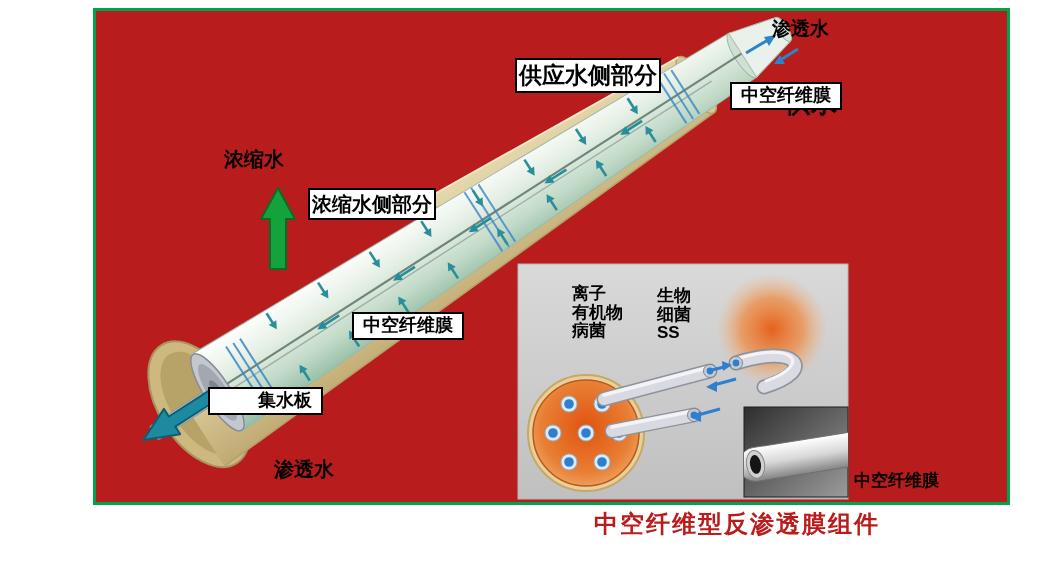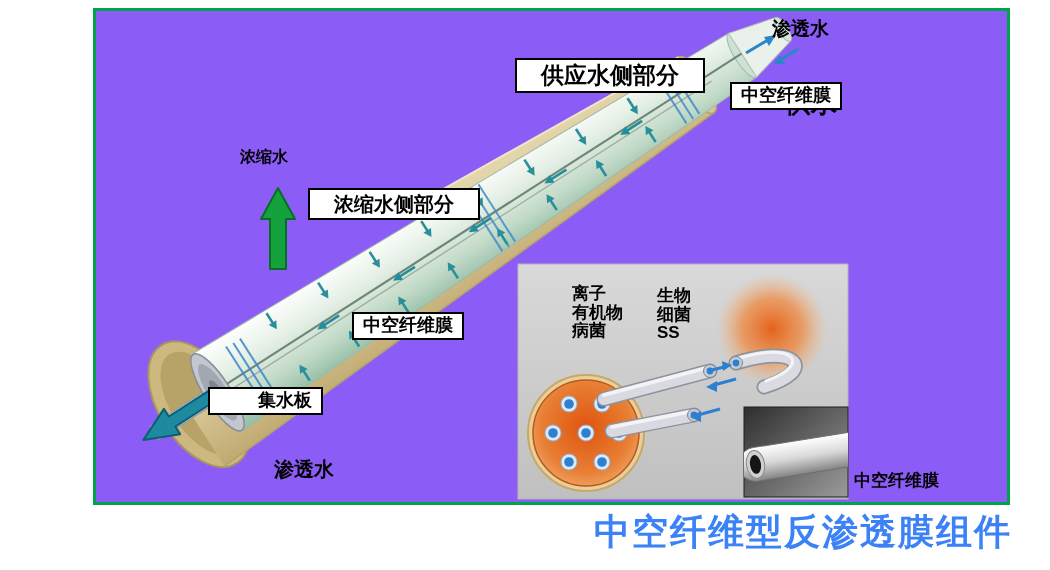--- a/index.html
+++ b/index.html
@@ -1,26 +1,26 @@
 <!DOCTYPE html>
 <html><head>
 <meta charset="utf-8">
 <style>
   html,body { margin:0; padding:0; background:#ffffff; }
   .stage { position:relative; width:1050px; height:570px; background:#ffffff;
            font-family:"Liberation Sans", sans-serif; overflow:hidden; }
   .frame { position:absolute; left:93px; top:8px; width:911px; height:491px;
-           border:3px solid #00a24c; background:#8b5cf6; }
+           border:3px solid #00a24c; background:#b91c1c; }
   svg.art { position:absolute; left:0; top:0; }
   .lbl { position:absolute; font-weight:700; color:#000; white-space:nowrap; line-height:1.1; }
-  .boxed { background:#ffffff; border:2px solid #000; padding:3px 24px; }
+  .boxed { background:#ffffff; border:2px solid #000; padding:3px 2px; }
   .boxed.small { padding:2px 9px; }
   .stack div { font-weight:700; color:#000; }
-  .caption { position:absolute; left:594px; top:508px; font-size:36px; font-weight:700;
-             letter-spacing:2px; color:#3b82f6; white-space:nowrap; }
+  .caption { position:absolute; left:594px; top:508px; font-size:24px; font-weight:700;
+             letter-spacing:2px; color:#b91c1c; white-space:nowrap; }
 </style>
 </head>
 <body>
 
 <div class="stage">
   <div class="frame">
 
     <svg class="art" width="911" height="491" viewBox="0 0 911 491">
       <defs>
         <linearGradient id="membraneGrad" gradientUnits="userSpaceOnUse" x1="0" y1="-46" x2="0" y2="46">
@@ -210,21 +210,21 @@
             </g>
           </g>
         </g>
       </g>
     </svg>
 
     <div class="lbl" style="left:676px; top:8px; font-size:19px;">渗透水</div>
     <div class="lbl" style="left:689px; top:38px; font-size:26px;margin-top:40px;">供水</div>
     <div class="lbl boxed small" style="left:634px; top:71px; font-size:18px;">中空纤维膜</div>
     <div class="lbl boxed" style="left:419px; top:47px; font-size:23px;">供应水侧部分</div>
-    <div class="lbl" style="left:144px; top:137px; font-size:16px;">浓缩水</div>
+    <div class="lbl" style="left:128px; top:137px; font-size:20px;">浓缩水</div>
     <div class="lbl boxed" style="left:212px; top:177px; font-size:20px;">浓缩水侧部分</div>
     <div class="lbl boxed small" style="left:256px; top:301px; font-size:18px;">中空纤维膜</div>
     <div class="lbl boxed small" style="left:112px; top:376px; font-size:18px;padding-left:48px;">集水板</div>
     <div class="lbl" style="left:178px; top:447px; font-size:20px;">渗透水</div>
 
     <div class="lbl stack" style="left:476px; top:274px; font-size:17px;">
       <div>离子</div>
       <div>有机物</div>
       <div>病菌</div>
     </div>

